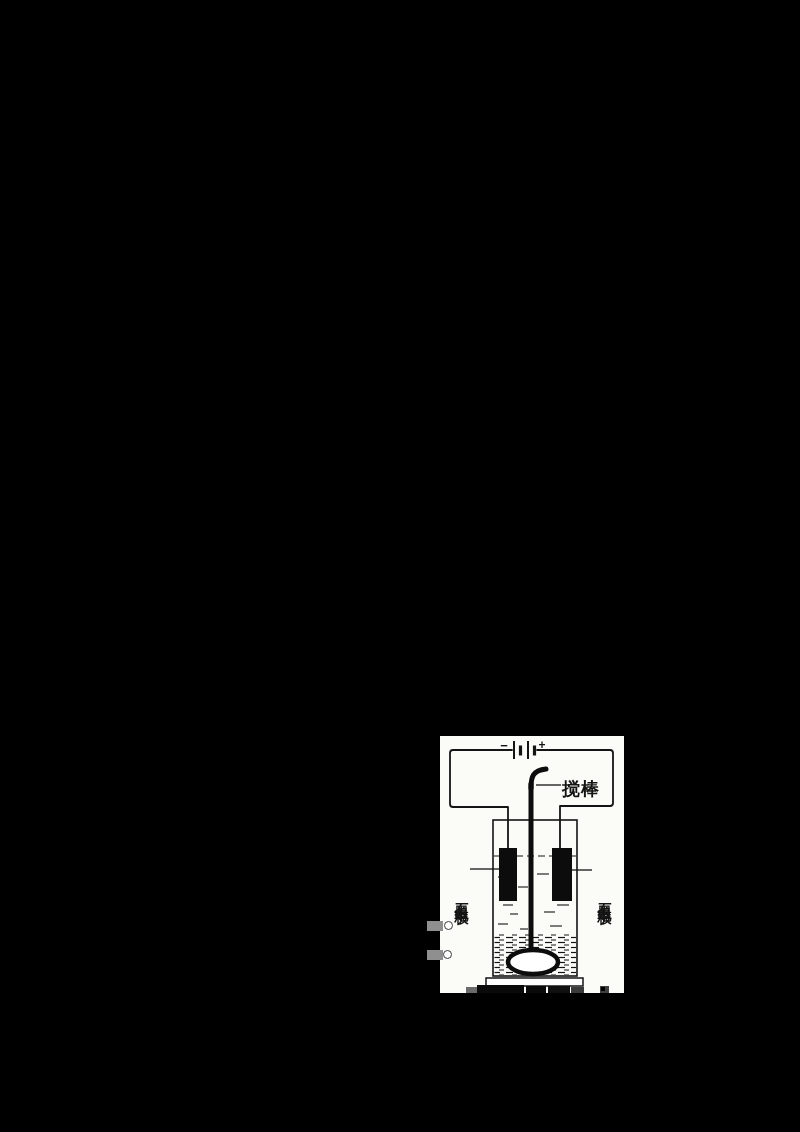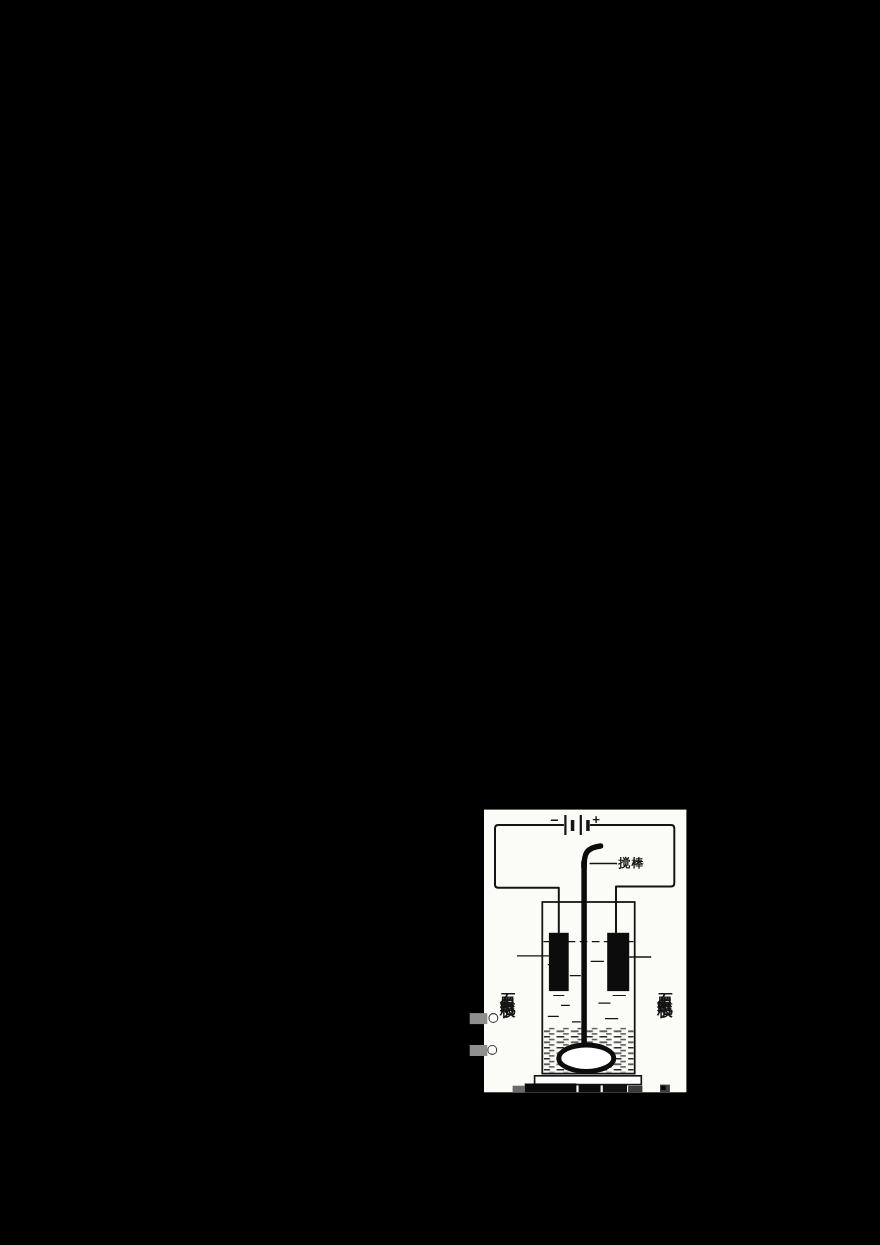--- a/index.html
+++ b/index.html
@@ -35,21 +35,21 @@
   .lbl {
     position: absolute;
     color: #141414;
     font-weight: bold;
   }
   .lbl-stir {
     left: 122px;
     top: 41px;
     width: 34px;
     height: 16px;
-    font-size: 11px;
+    font-size: 18px;
     letter-spacing: 1px;
     white-space: nowrap;
   }
   .lbl-vert {
     top: 120px;
     width: 18px;
     height: 82px;
     font-size: 14px;
     line-height: 19px;
     writing-mode: vertical-rl;

